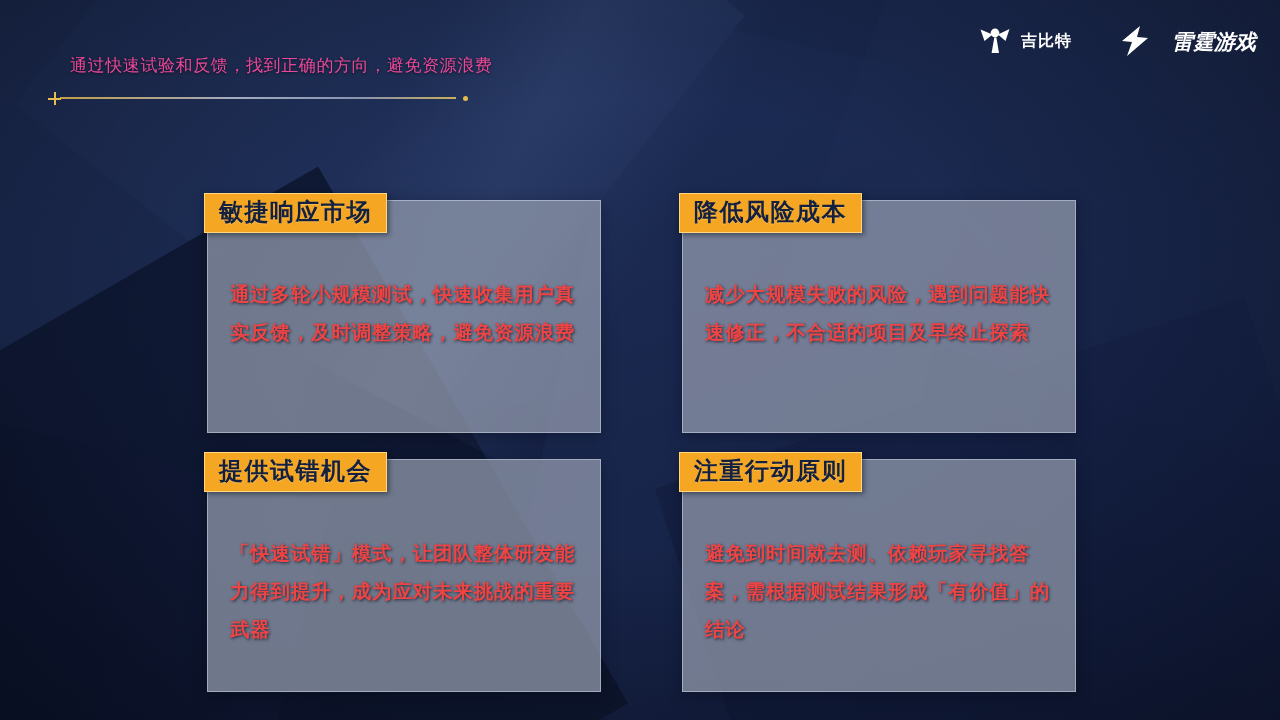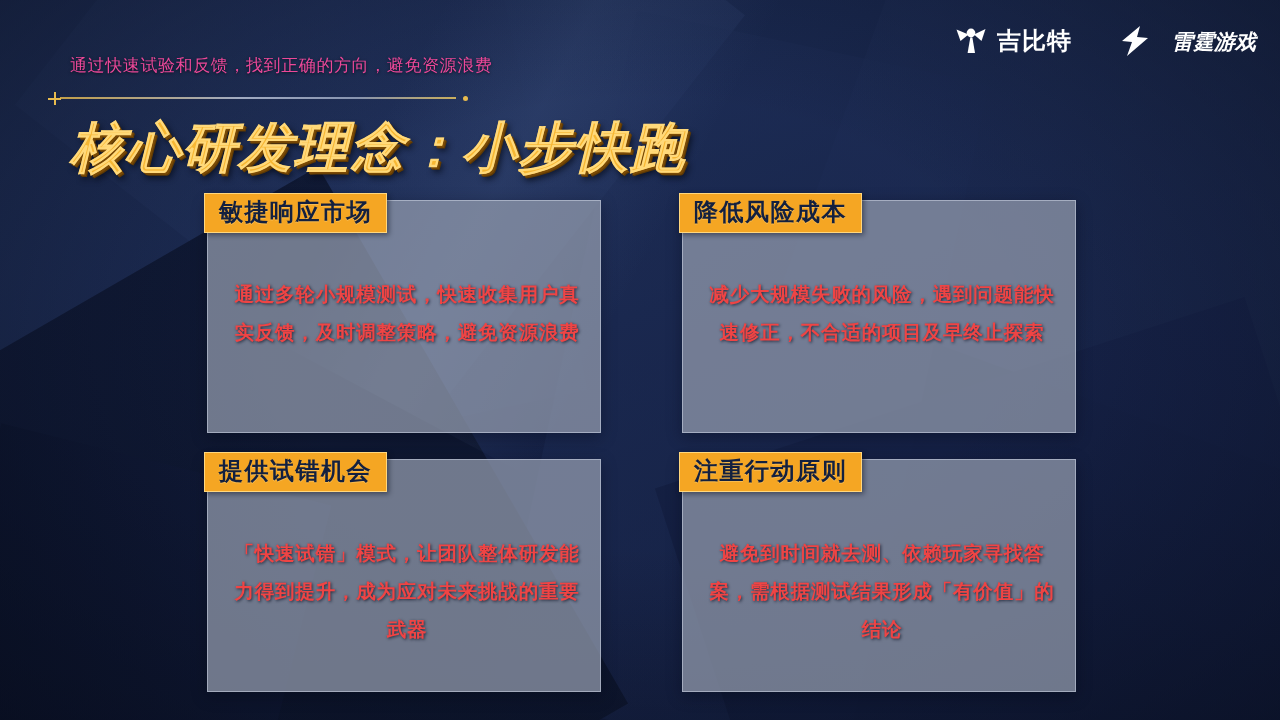--- a/index.html
+++ b/index.html
@@ -82,21 +82,21 @@
     right: 24px; top: 24px;
     display: flex;
     align-items: center;
     gap: 46px;
     z-index: 6;
   }
   .logo { display: flex; align-items: center; gap: 9px; }
   .logo-mark { display: block; }
   .logo-text {
     color: #ffffff;
-    font-size: 24px;
+    font-size: 16px;
     font-weight: 700;
     letter-spacing: 1px;
     line-height: 1;
     white-space: nowrap;
   }
   .logo-text.thunder {
     font-style: italic;
     letter-spacing: 0px;
     font-size: 21px;
     margin-left: 11px;
@@ -169,21 +169,20 @@
   .cards {
     position: absolute;
     left: 207px; top: 200px;
     width: 869px; height: 492px;
     display: grid;
     grid-template-columns: 394px 394px;
     grid-template-rows: 233px 233px;
     column-gap: 81px;
     row-gap: 26px;
     z-index: 4;
-    text-align: center;
   }
   .card {
     position: relative;
     background: rgba(150,158,176,.72);
     border: 1px solid rgba(205,214,230,.55);
     box-shadow: 0 4px 14px rgba(4,8,20,.35);
     box-sizing: border-box;
   }
   .card-head {
     position: absolute;
@@ -248,21 +247,20 @@
   </div>
 
   <div class="subtitle">通过快速试验和反馈，找到正确的方向，避免资源浪费</div>
 
   <div class="rule-wrap">
     <span class="rule-cross"></span>
     <span class="rule-line"></span>
     <span class="rule-dot"></span>
   </div>
 
-  <div class="title">核心研发理念：小步快跑</div>
 
   <div class="cards">
 
     <div class="card">
       <div class="card-head">
         <span class="card-head-text">敏捷响应市场</span>
       </div>
       <div class="card-body">通过多轮小规模测试，快速收集用户真实反馈，及时调整策略，避免资源浪费</div>
     </div>
 

